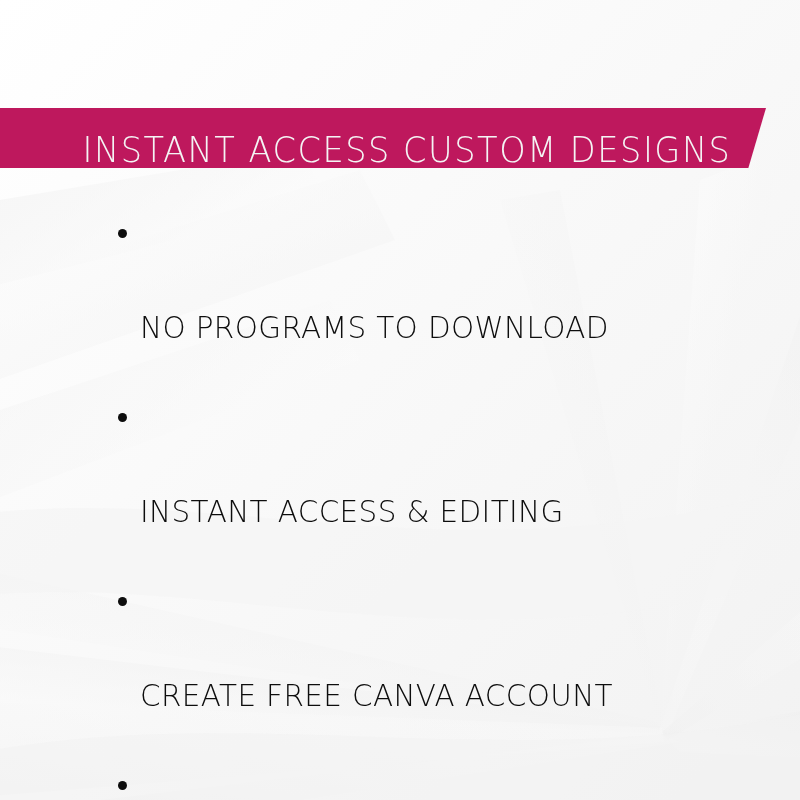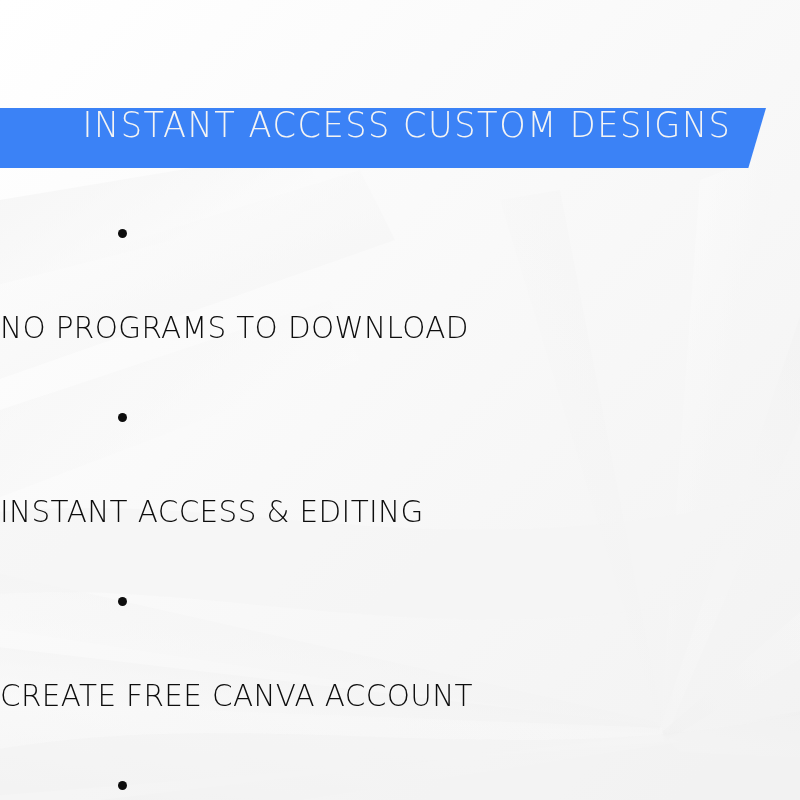--- a/index.html
+++ b/index.html
@@ -31,24 +31,24 @@
     pointer-events: none;
   }
 
   
   .banner {
     position: absolute;
     left: 0;
     top: 108px;
     width: 766px;
     height: 60px;
-    background: #3b82f6;
+    background: #be185d;
     clip-path: polygon(0 0, 766px 0, 746px 68px, 0 68px);
     display: flex;
-    align-items: flex-start;
+    align-items: flex-end;
     z-index: 5;
   }
   .banner-title {
     color: #f4f4f4;
     font-size: 35px;
     letter-spacing: 1.6px;
     font-weight: 300;
     line-height: 1;
     padding-left: 86px;
     white-space: nowrap;
@@ -63,20 +63,21 @@
     left: 0;
     top: 212px;
     width: 800px;
     z-index: 4;
     list-style: none;
     margin: 0;
     padding: 0;
   }
   .feature-item {
     position: relative;
+    padding-left: 140px;
     min-height: 46px;
     color: #0d0d0d;
     font-size: 31px;
     line-height: 46px;
     letter-spacing: 0.4px;
     font-weight: 300;
     font-family: "DejaVu Sans", sans-serif;
     white-space: pre-line;
   }
   .feature-item .dot {

